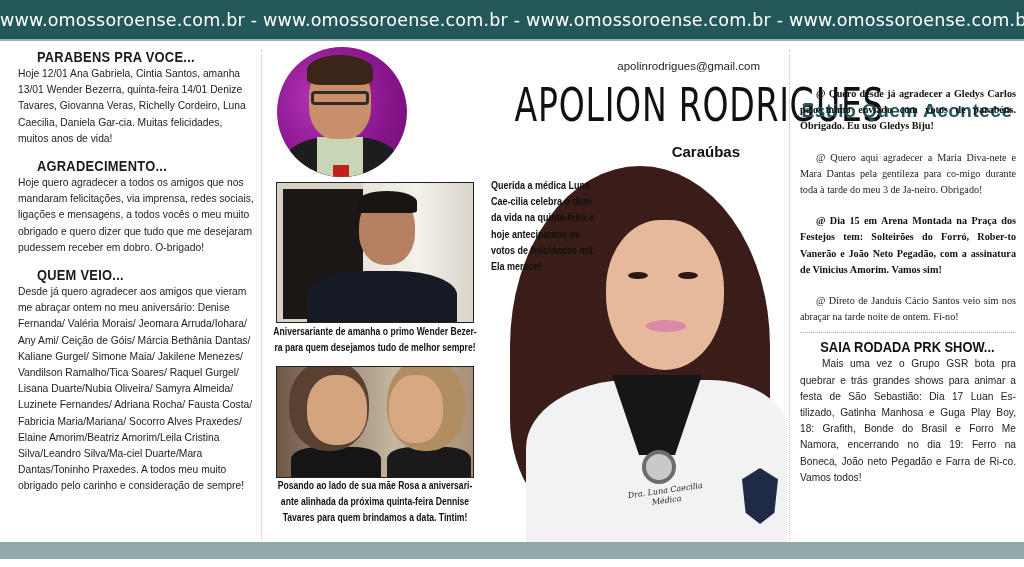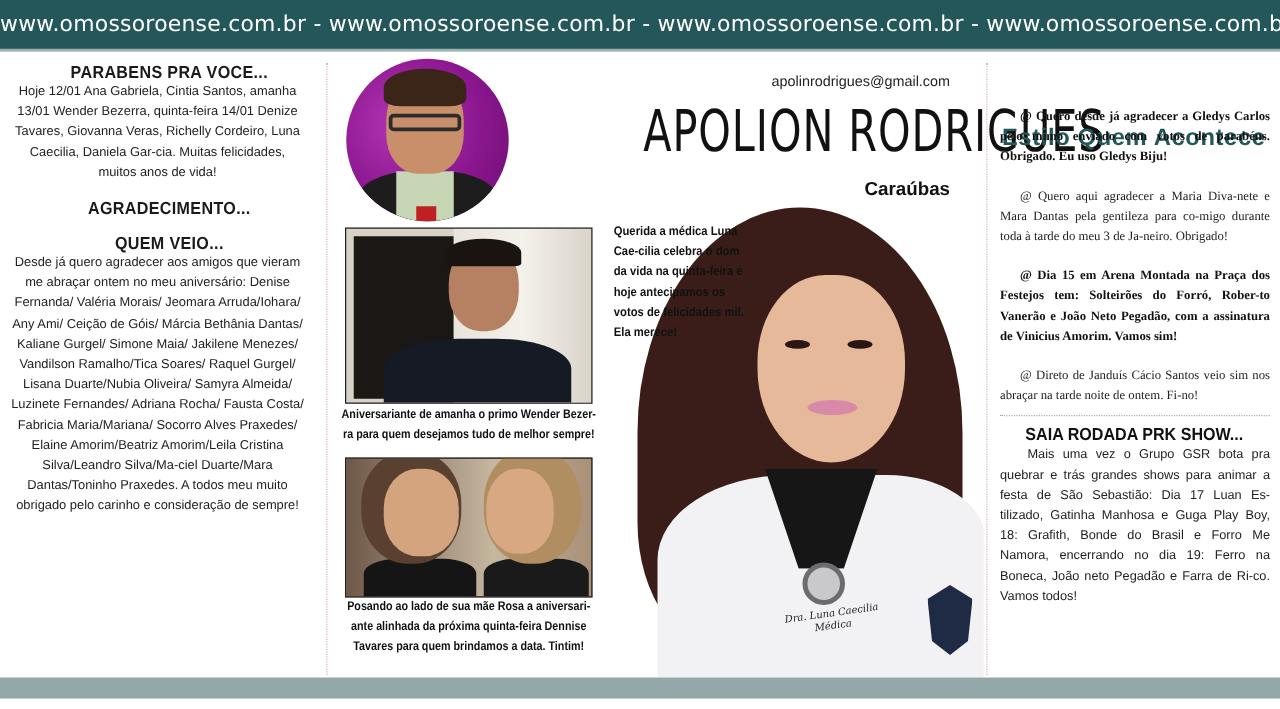--- a/index.html
+++ b/index.html
@@ -21,21 +21,21 @@
     position: absolute; left: 0; top: 559px; width: 1024px; height: 8px; background: #ffffff;
   }
 
   
   .vsep { position: absolute; top: 50px; height: 490px; border-left: 1.5px dotted #d9b7bd; }
   .vsep.left { left: 261px; }
   .vsep.right { left: 789px; }
 
   
   .left-col {
-    position: absolute; left: 8px; top: 48px; width: 236px; text-align: center;
+    position: absolute; left: 18px; top: 48px; width: 236px; text-align: left;
     font-family: "Liberation Sans", sans-serif; font-size: 10.3px; line-height: 16.2px;
   }
   .sec-title {
     font-family: "Liberation Sans", sans-serif; font-weight: bold; font-size: 14px;
     letter-spacing: 0.3px; color: #1a1a1a; line-height: 18px; transform: scaleX(0.92); transform-origin: right;
   }
   .sec-body { color: #222; }
   .gap { height: 10px; }
 
   
@@ -68,21 +68,21 @@
   .email {
     position: absolute; left: 570px; top: 60px; width: 190px; text-align: right;
     font-family: "Liberation Sans", sans-serif; font-size: 11.5px; color: #222;
   }
   .columnist {
     position: absolute; left: 418px; top: 78px; width: 345px; text-align: right;
     font-family: "DejaVu Sans", sans-serif; font-size: 46px; font-weight: normal; letter-spacing: 1px;
     transform: scaleX(0.72); transform-origin: right; color: #111; white-space: nowrap;
   }
   .city {
-    position: absolute; left: 640px; top: 143px; width: 120px; text-align: right;
+    position: absolute; left: 620px; top: 143px; width: 120px; text-align: right;
     font-family: "Liberation Sans", sans-serif; font-weight: bold; font-size: 15px; color: #111;
   }
 
   
   .photo {
     position: absolute; border: 1.5px solid #222; overflow: hidden;
   }
   .photo1 { left: 276px; top: 182px; width: 198px; height: 141px; background: #d8d1c6; }
   .photo1 .door { position: absolute; left: 6px; top: 6px; width: 80px; height: 130px; background: #1b1715; }
   .photo1 .curtain { position: absolute; left: 86px; top: 0; width: 110px; height: 140px; background: linear-gradient(90deg,#e8e4dc,#f4f1ea,#d9d4ca); }
@@ -156,20 +156,21 @@
 <div class="vsep right"></div>
 
 <div class="left-col">
   <div>
     <div class="sec-title">PARABENS PRA VOCE...</div>
     <div class="sec-body">Hoje 12/01 Ana Gabriela, Cintia Santos, amanha 13/01 Wender Bezerra, quinta-feira 14/01 Denize Tavares, Giovanna Veras, Richelly Cordeiro, Luna Caecilia, Daniela Gar-cia. Muitas felicidades, muitos anos de vida!</div>
   </div>
   <div class="gap"></div>
   <div>
     <div class="sec-title">AGRADECIMENTO...</div>
+    <div class="sec-body">Hoje quero agradecer a todos os amigos que nos mandaram felicitações, via imprensa, redes sociais, ligações e mensagens, a todos vocês o meu muito obrigado e quero dizer que tudo que me desejaram pudessem receber em dobro. O-brigado!</div>
   </div>
   <div class="gap"></div>
   <div>
     <div class="sec-title">QUEM VEIO...</div>
     <div class="sec-body">Desde já quero agradecer aos amigos que vieram me abraçar ontem no meu aniversário: Denise Fernanda/ Valéria Morais/ Jeomara Arruda/Iohara/ Any Ami/ Ceição de Góis/ Márcia Bethânia Dantas/ Kaliane Gurgel/ Simone Maia/ Jakilene Menezes/ Vandilson Ramalho/Tica Soares/ Raquel Gurgel/ Lisana Duarte/Nubia Oliveira/ Samyra Almeida/ Luzinete Fernandes/ Adriana Rocha/ Fausta Costa/ Fabricia Maria/Mariana/ Socorro Alves Praxedes/ Elaine Amorim/Beatriz Amorim/Leila Cristina Silva/Leandro Silva/Ma-ciel Duarte/Mara Dantas/Toninho Praxedes. A todos meu muito obrigado pelo carinho e consideração de sempre!</div>
   </div>
 </div>
 
 <div class="avatar">
   <div class="jacket"></div>

